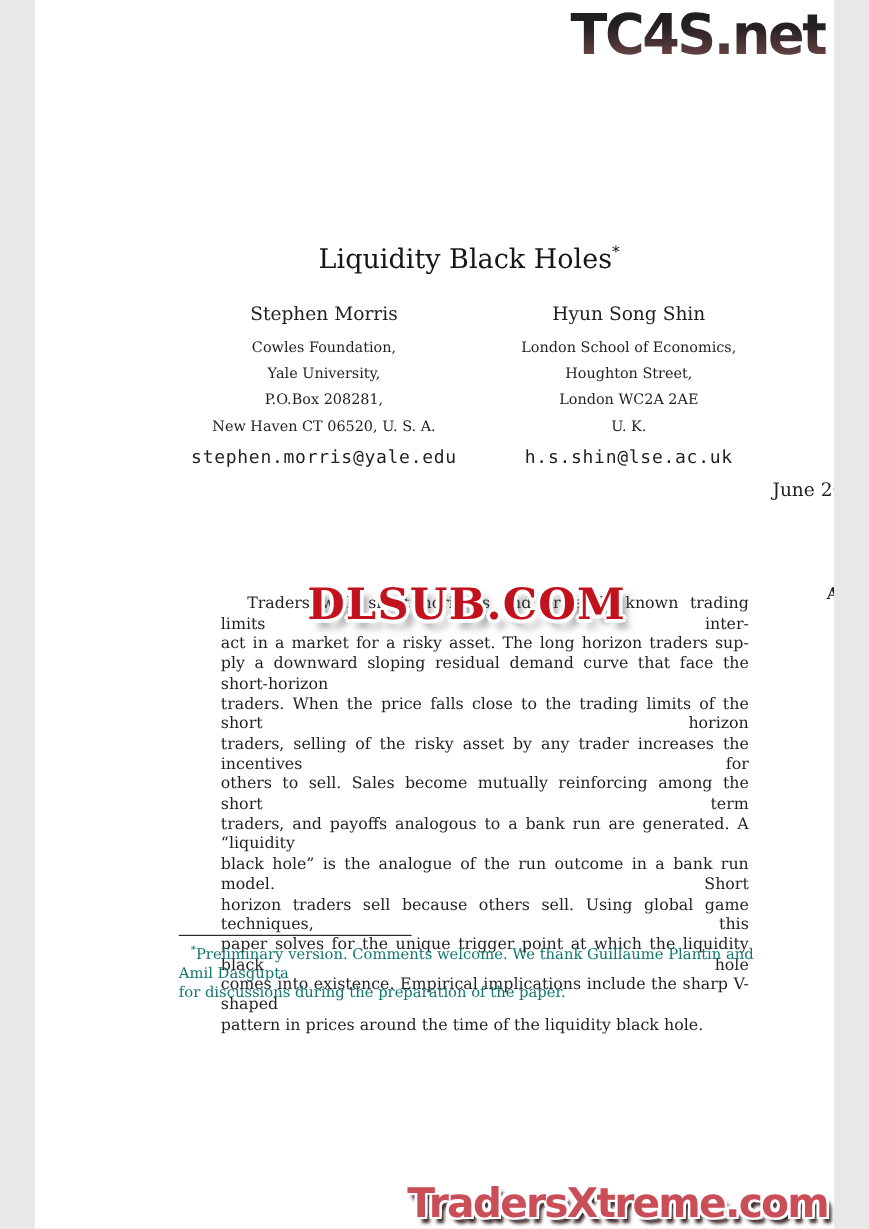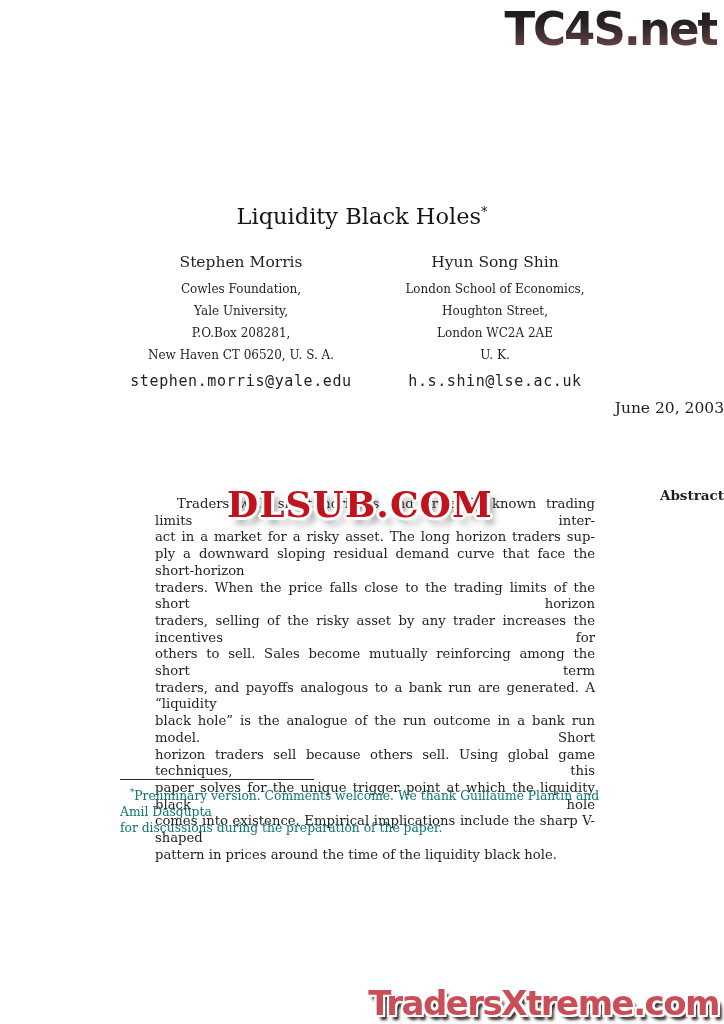--- a/index.html
+++ b/index.html
@@ -1,18 +1,18 @@
 <!DOCTYPE html>
 <html><head>
 <meta charset="utf-8">
 <style>
   html,body { margin:0; padding:0; background:#e8e8e8; }
   .page {
     position:relative;
-    width:724px; height:1024px;
+    width:666px; height:1024px;
     margin:0 auto;
     background:#ffffff;
     font-family:"DejaVu Serif", serif;
     color:#1f1f1f;
     overflow:hidden;
   }
 
   
   .wm-top {
     position:absolute; top:1px; right:7px;

